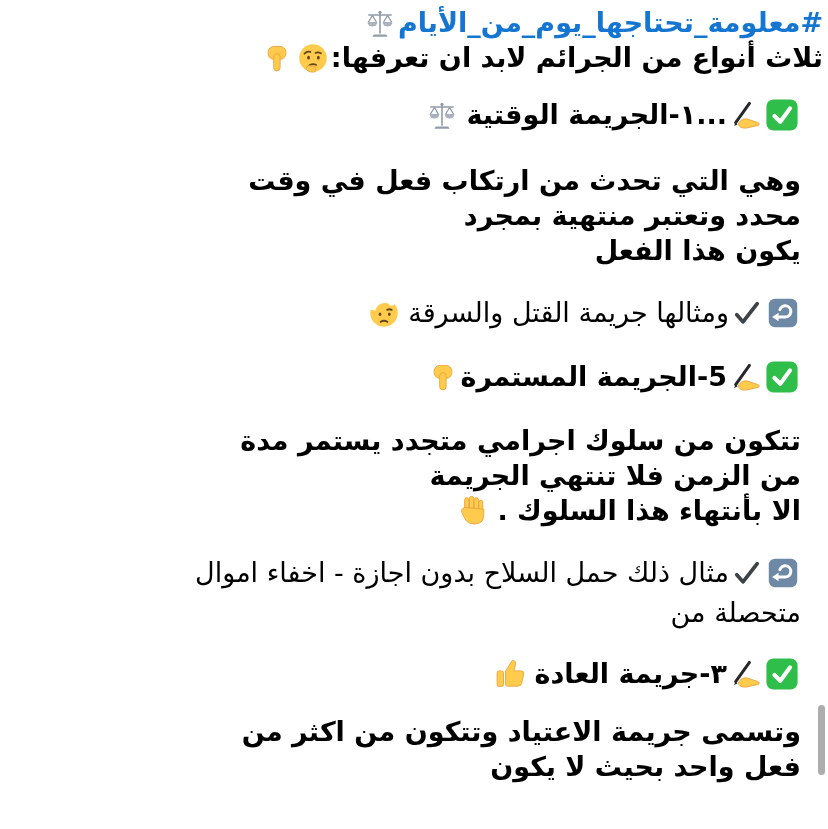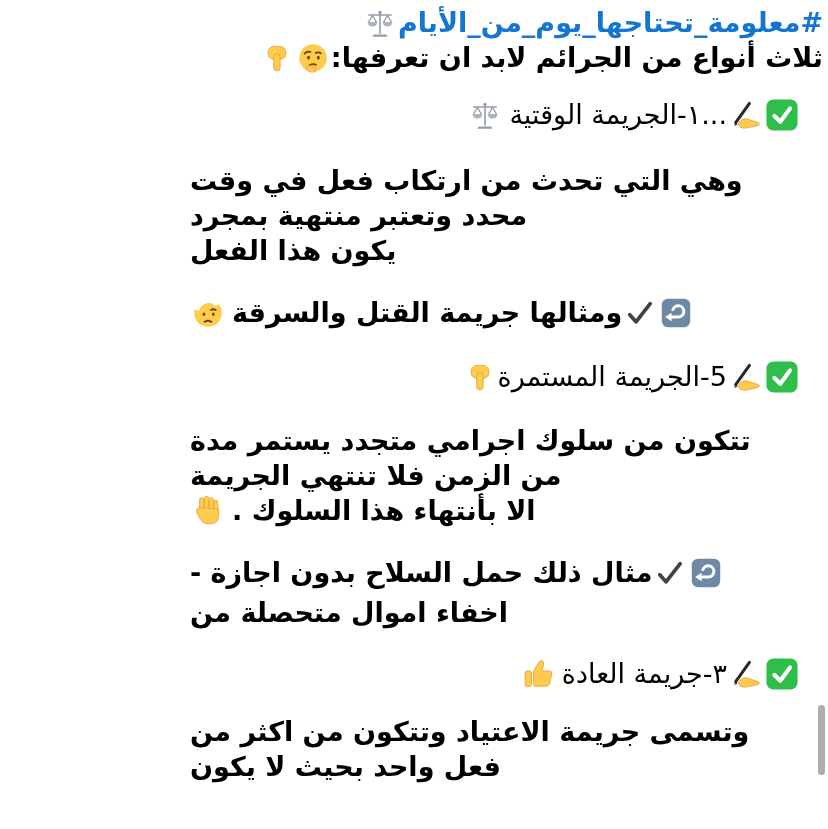--- a/index.html
+++ b/index.html
@@ -8,23 +8,23 @@
     font-family:"DejaVu Sans", sans-serif;
     direction:rtl;
     position:relative;
     color:#000;
   }
   .page{width:665px;height:829px;position:relative;}
   .title-block{padding:5px 5px 0 5px;}
   .body-block{padding:0 27px 0 27px;}
   .line{line-height:35px;font-size:27px;font-weight:bold;text-align:right;}
   .hashtag{color:#1576d2;text-decoration:none;font-weight:bold;cursor:pointer;}
-  .h-line{line-height:40px;font-size:27px;font-weight:normal;text-align:right;}
-  .e-line{line-height:40px;font-size:27px;font-weight:bold;text-align:left;}
-  .t-line{line-height:35px;font-size:27px;font-weight:bold;text-align:left;}
+  .h-line{line-height:40px;font-size:27px;font-weight:bold;text-align:right;}
+  .e-line{line-height:40px;font-size:27px;font-weight:normal;text-align:right;}
+  .t-line{line-height:35px;font-size:27px;font-weight:bold;text-align:right;}
   .e-wrap .t-line{line-height:37px;}
   .g20{margin-top:20px}.g28{margin-top:28px}.g25{margin-top:25px}
   .g24{margin-top:24px}.g26{margin-top:26px}.g21{margin-top:21px}.g27{margin-top:20px}
   .ico{width:32px;height:32px;vertical-align:-7px;margin:0 2px;}
   .ico-big{width:34px;height:34px;vertical-align:-8px;}
   .ico-gap{margin-right:8px;}
   .scrollbar-thumb{
     position:absolute;right:3px;top:705px;width:7px;height:70px;
     border-radius:4px;background:#adadad;
   }

